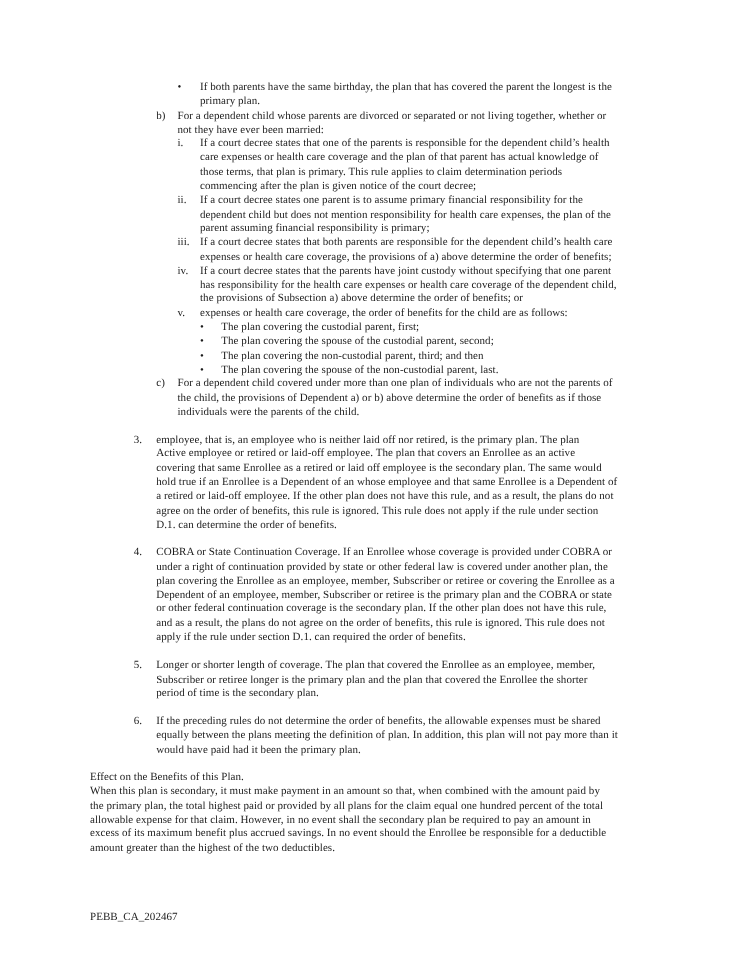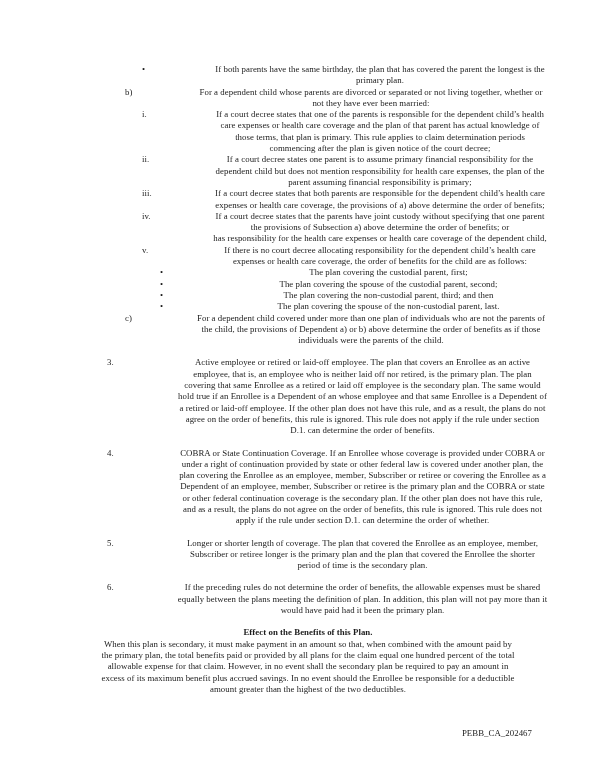--- a/index.html
+++ b/index.html
@@ -25,31 +25,31 @@
   .alpha    { padding-left: 142px; }
   .alpha    .marker { left: 125px; }
   .roman,
   .bullet-l2 { padding-left: 160px; }
   .roman    .marker,
   .bullet-l2 .marker { left: 142px; }
   .bullet-l3 { padding-left: 177px; }
   .bullet-l3 .marker { left: 160px; }
 
   .heading, .body { padding-left: 72px; padding-right: 56px; }
-  .heading { font-weight: bold; }
+  .heading { font-weight: normal; }
 
-  .line { white-space: nowrap; text-align: center; }
+  .line { white-space: nowrap; }
 
   .footer {
     position: absolute;
     top: 728px;
     left: 72px;
     right: 68px;
     display: flex;
-    justify-content: flex-end;
+    justify-content: flex-start;
     font-size: 8.8px;
   }
 </style>
 </head>
 <body>
 
 <div class="page">
   <div class="doc">
       <div class="block bullet-l2">
         <span class="marker">•</span>
@@ -75,26 +75,25 @@
         <div class="line">parent assuming financial responsibility is primary;</div>
       </div>
       <div class="block roman">
         <span class="marker">iii.</span>
         <div class="line">If a court decree states that both parents are responsible for the dependent child’s health care</div>
         <div class="line">expenses or health care coverage, the provisions of a) above determine the order of benefits;</div>
       </div>
       <div class="block roman">
         <span class="marker">iv.</span>
         <div class="line">If a court decree states that the parents have joint custody without specifying that one parent</div>
+        <div class="line">has responsibility for the health care expenses or health care coverage of the dependent child,</div>
         <div class="line">the provisions of Subsection a) above determine the order of benefits; or</div>
-        <div class="line">has responsibility for the health care expenses or health care coverage of the dependent child,</div>
       </div>
       <div class="block roman">
         <span class="marker">v.</span>
-        <div class="line">If there is no court decree allocating responsibility for the dependent child’s health care</div>
         <div class="line">expenses or health care coverage, the order of benefits for the child are as follows:</div>
       </div>
       <div class="block bullet-l3">
         <span class="marker">•</span>
         <div class="line">The plan covering the custodial parent, first;</div>
       </div>
       <div class="block bullet-l3">
         <span class="marker">•</span>
         <div class="line">The plan covering the spouse of the custodial parent, second;</div>
       </div>
@@ -107,56 +106,56 @@
         <div class="line">The plan covering the spouse of the non-custodial parent, last.</div>
       </div>
       <div class="block alpha">
         <span class="marker">c)</span>
         <div class="line">For a dependent child covered under more than one plan of individuals who are not the parents of</div>
         <div class="line">the child, the provisions of Dependent a) or b) above determine the order of benefits as if those</div>
         <div class="line">individuals were the parents of the child.</div>
       </div>
       <div class="block number gap">
         <span class="marker">3.</span>
+        <div class="line">employee, that is, an employee who is neither laid off nor retired, is the primary plan. The plan</div>
         <div class="line">Active employee or retired or laid-off employee. The plan that covers an Enrollee as an active</div>
-        <div class="line">employee, that is, an employee who is neither laid off nor retired, is the primary plan. The plan</div>
         <div class="line">covering that same Enrollee as a retired or laid off employee is the secondary plan. The same would</div>
         <div class="line">hold true if an Enrollee is a Dependent of an whose employee and that same Enrollee is a Dependent of</div>
         <div class="line">a retired or laid-off employee. If the other plan does not have this rule, and as a result, the plans do not</div>
         <div class="line">agree on the order of benefits, this rule is ignored. This rule does not apply if the rule under section</div>
         <div class="line">D.1. can determine the order of benefits.</div>
       </div>
       <div class="block number gap">
         <span class="marker">4.</span>
         <div class="line">COBRA or State Continuation Coverage. If an Enrollee whose coverage is provided under COBRA or</div>
         <div class="line">under a right of continuation provided by state or other federal law is covered under another plan, the</div>
         <div class="line">plan covering the Enrollee as an employee, member, Subscriber or retiree or covering the Enrollee as a</div>
         <div class="line">Dependent of an employee, member, Subscriber or retiree is the primary plan and the COBRA or state</div>
         <div class="line">or other federal continuation coverage is the secondary plan. If the other plan does not have this rule,</div>
         <div class="line">and as a result, the plans do not agree on the order of benefits, this rule is ignored. This rule does not</div>
-        <div class="line">apply if the rule under section D.1. can determine the order of whether.</div>
+        <div class="line">apply if the rule under section D.1. can required the order of benefits.</div>
       </div>
       <div class="block number gap">
         <span class="marker">5.</span>
         <div class="line">Longer or shorter length of coverage. The plan that covered the Enrollee as an employee, member,</div>
         <div class="line">Subscriber or retiree longer is the primary plan and the plan that covered the Enrollee the shorter</div>
         <div class="line">period of time is the secondary plan.</div>
       </div>
       <div class="block number gap">
         <span class="marker">6.</span>
         <div class="line">If the preceding rules do not determine the order of benefits, the allowable expenses must be shared</div>
         <div class="line">equally between the plans meeting the definition of plan. In addition, this plan will not pay more than it</div>
         <div class="line">would have paid had it been the primary plan.</div>
       </div>
       <div class="block heading gap">
         <div class="line">Effect on the Benefits of this Plan.</div>
       </div>
       <div class="block body">
         <div class="line">When this plan is secondary, it must make payment in an amount so that, when combined with the amount paid by</div>
-        <div class="line">the primary plan, the total benefits paid or provided by all plans for the claim equal one hundred percent of the total</div>
+        <div class="line">the primary plan, the total highest paid or provided by all plans for the claim equal one hundred percent of the total</div>
         <div class="line">allowable expense for that claim. However, in no event shall the secondary plan be required to pay an amount in</div>
         <div class="line">excess of its maximum benefit plus accrued savings. In no event should the Enrollee be responsible for a deductible</div>
         <div class="line">amount greater than the highest of the two deductibles.</div>
       </div>
     </div>
   <div class="footer">
     <span>PEBB_CA_2024</span>
     <span>67</span>
   </div>
 </div>

